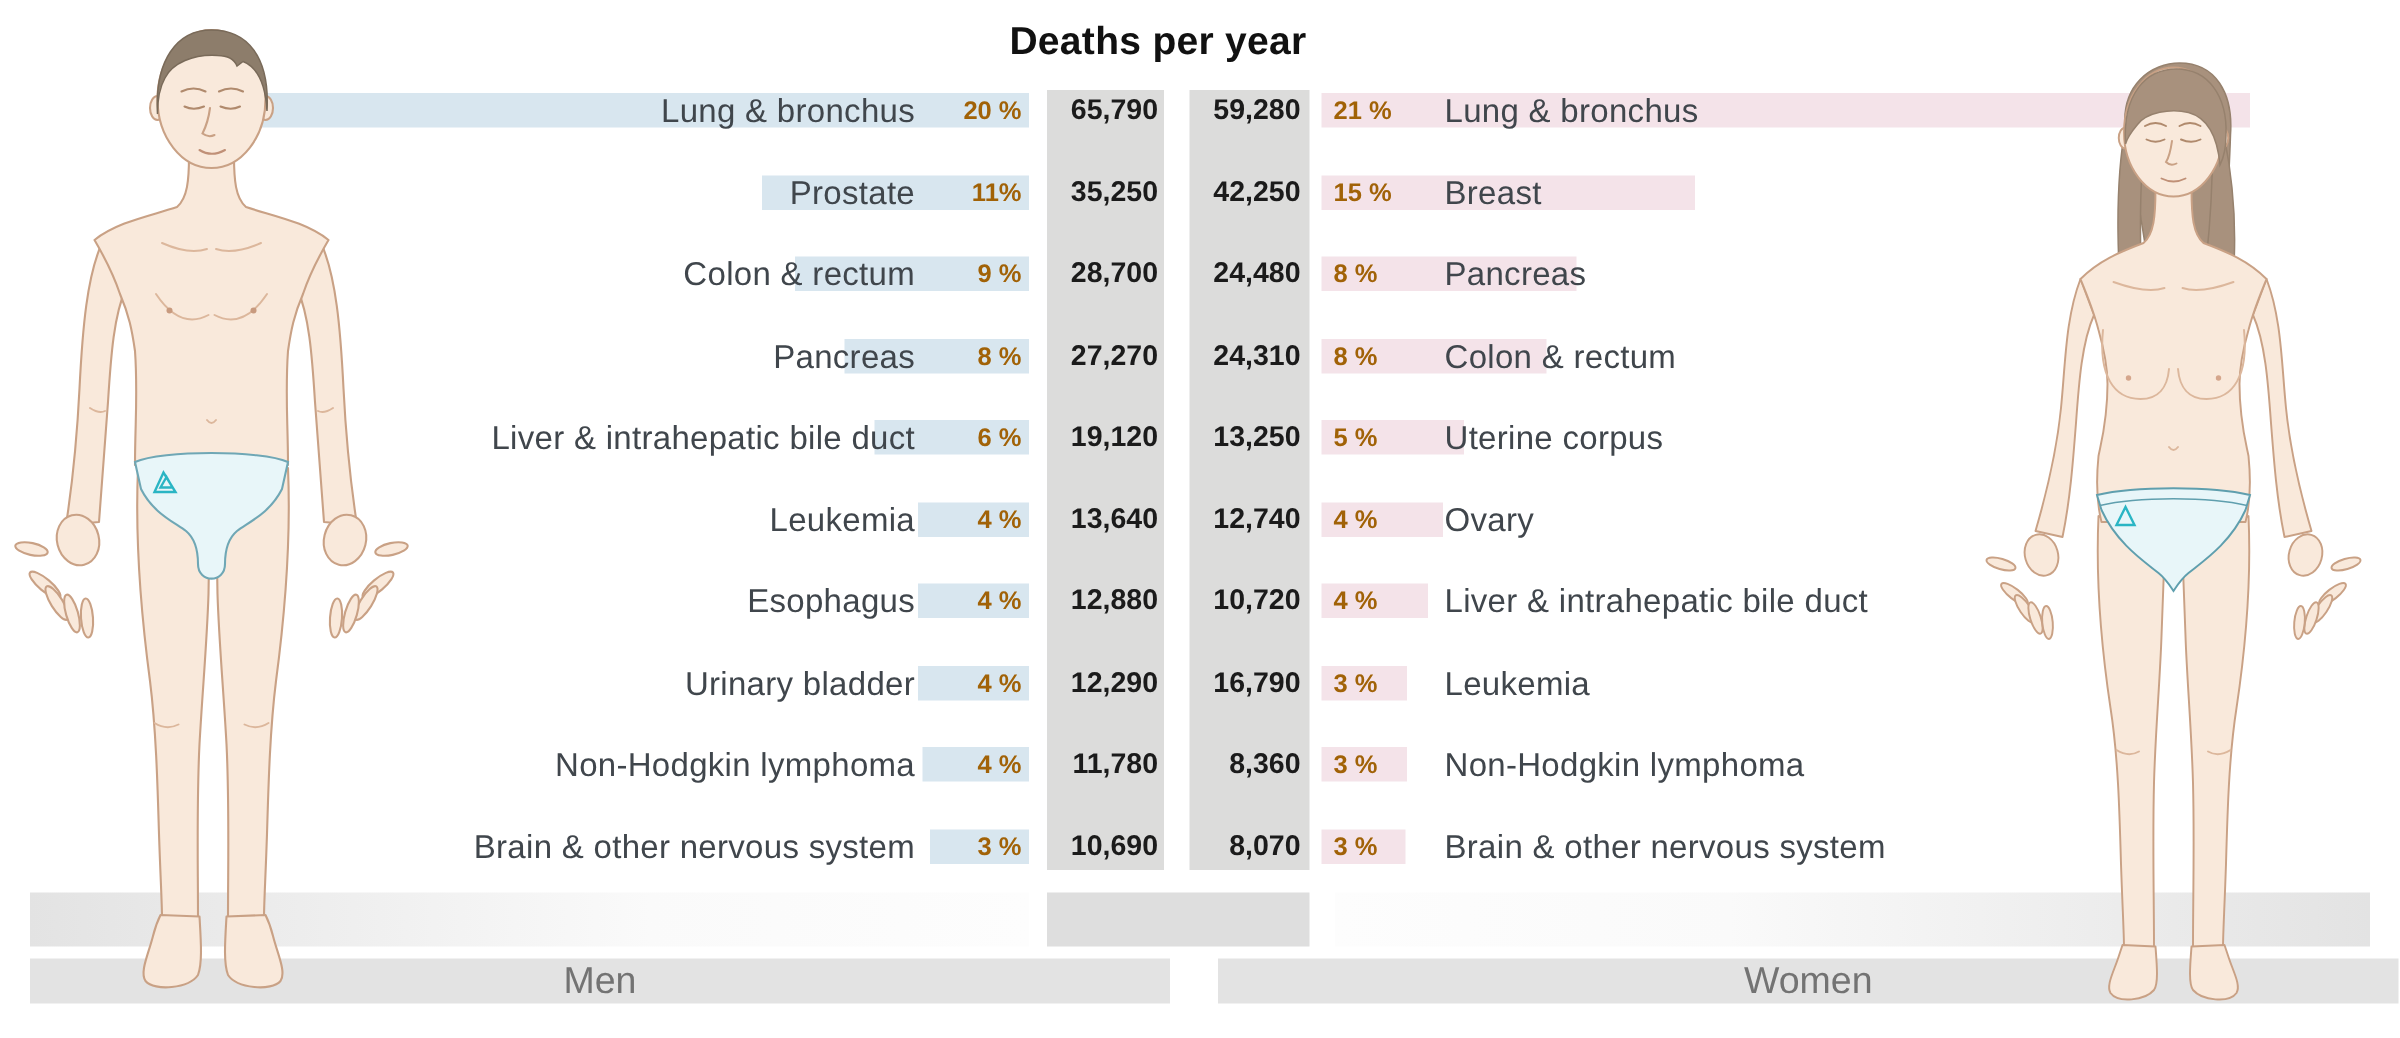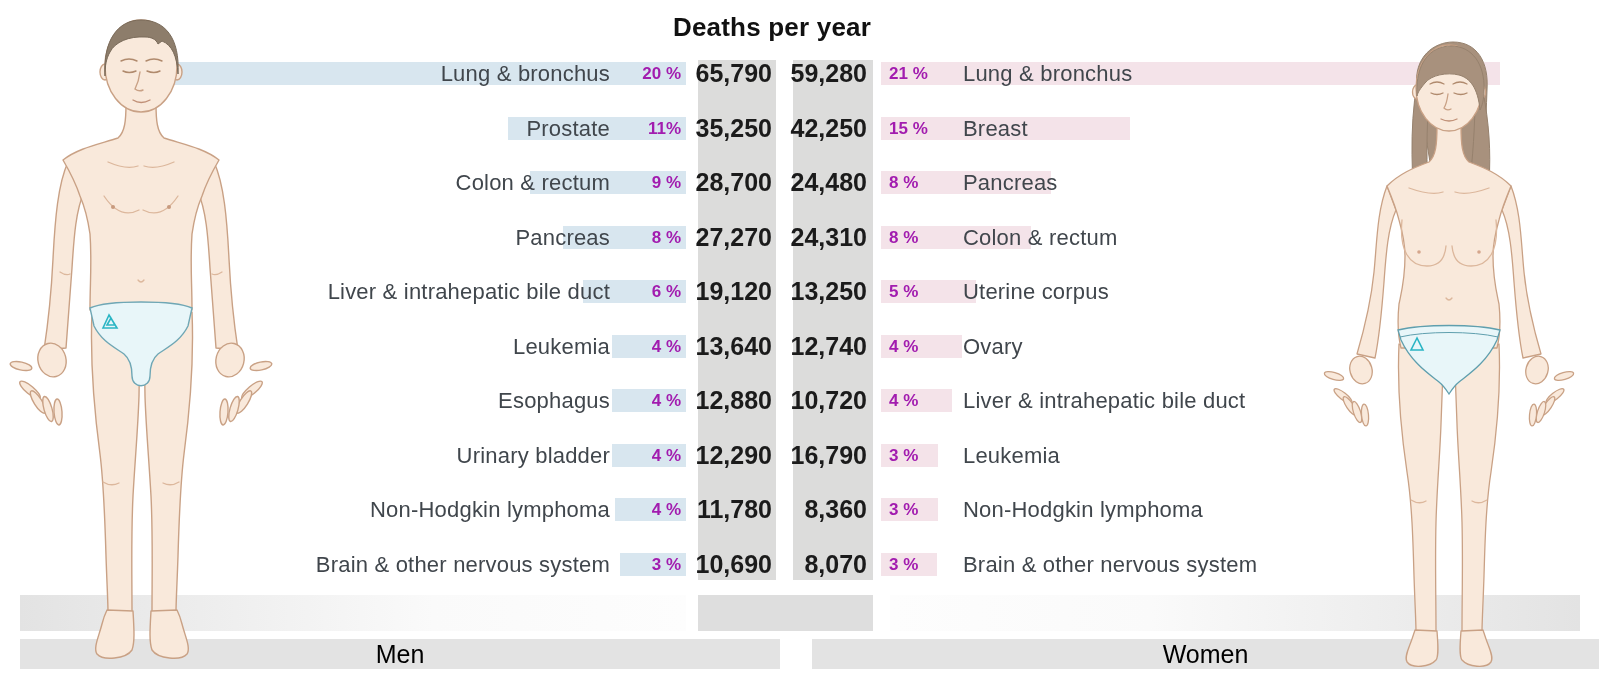--- a/index.html
+++ b/index.html
@@ -17,36 +17,36 @@
 
   
   #rows{position:absolute;inset:0;z-index:2;}
   .row{position:absolute;left:0;width:1600px;height:23px;}
   .row span{position:absolute;top:0;height:23px;line-height:23px;white-space:nowrap;}
   .bar{top:0;height:23px;z-index:0;}
   .m-bar{right:914px;background:#d8e6ef;}
   .w-bar{left:881px;background:#f4e3e9;}
   .m-label{right:990px;font-size:22px;color:#40464c;z-index:2;letter-spacing:.2px;}
   .w-label{left:963px;font-size:22px;color:#40464c;z-index:2;letter-spacing:.2px;}
-  .pct{font-size:17px;font-weight:bold;color:#a21caf;z-index:2;}
+  .pct{font-size:17px;font-weight:bold;color:#a16207;z-index:2;}
   .m-pct{right:919px;}
   .w-pct{left:889px;}
-  .num{font-size:25px;font-weight:bold;color:#1b1b1b;z-index:2;}
+  .num{font-size:19px;font-weight:bold;color:#1b1b1b;z-index:2;}
   .m-num{right:828px;}
   .w-num{right:733px;margin-left:34px;}
 
   
   .band{position:absolute;top:595px;height:36px;z-index:0;}
   #band-left{left:20px;width:666px;background:linear-gradient(90deg,#e3e3e3,#fafafa 62%,#fdfdfd);}
   #band-center{left:698px;width:175px;background:#dedede;}
   #band-right{left:890px;width:690px;background:linear-gradient(90deg,#fdfdfd,#fafafa 38%,#e3e3e3);}
 
   
   .gender-bar{position:absolute;top:639px;height:30px;background:#e3e3e3;z-index:1;
-              text-align:center;font-size:25px;line-height:30px;color:#000000;}
+              text-align:center;font-size:25px;line-height:30px;color:#737373;}
   #men-bar{left:20px;width:760px;}
   #women-bar{left:812px;width:787px;}
 
   
   .figure{position:absolute;z-index:6;}
   #male-figure{left:8px;top:14px;}
   #female-figure{left:1295px;top:40px;}
 </style>
 </head>
 <body>

